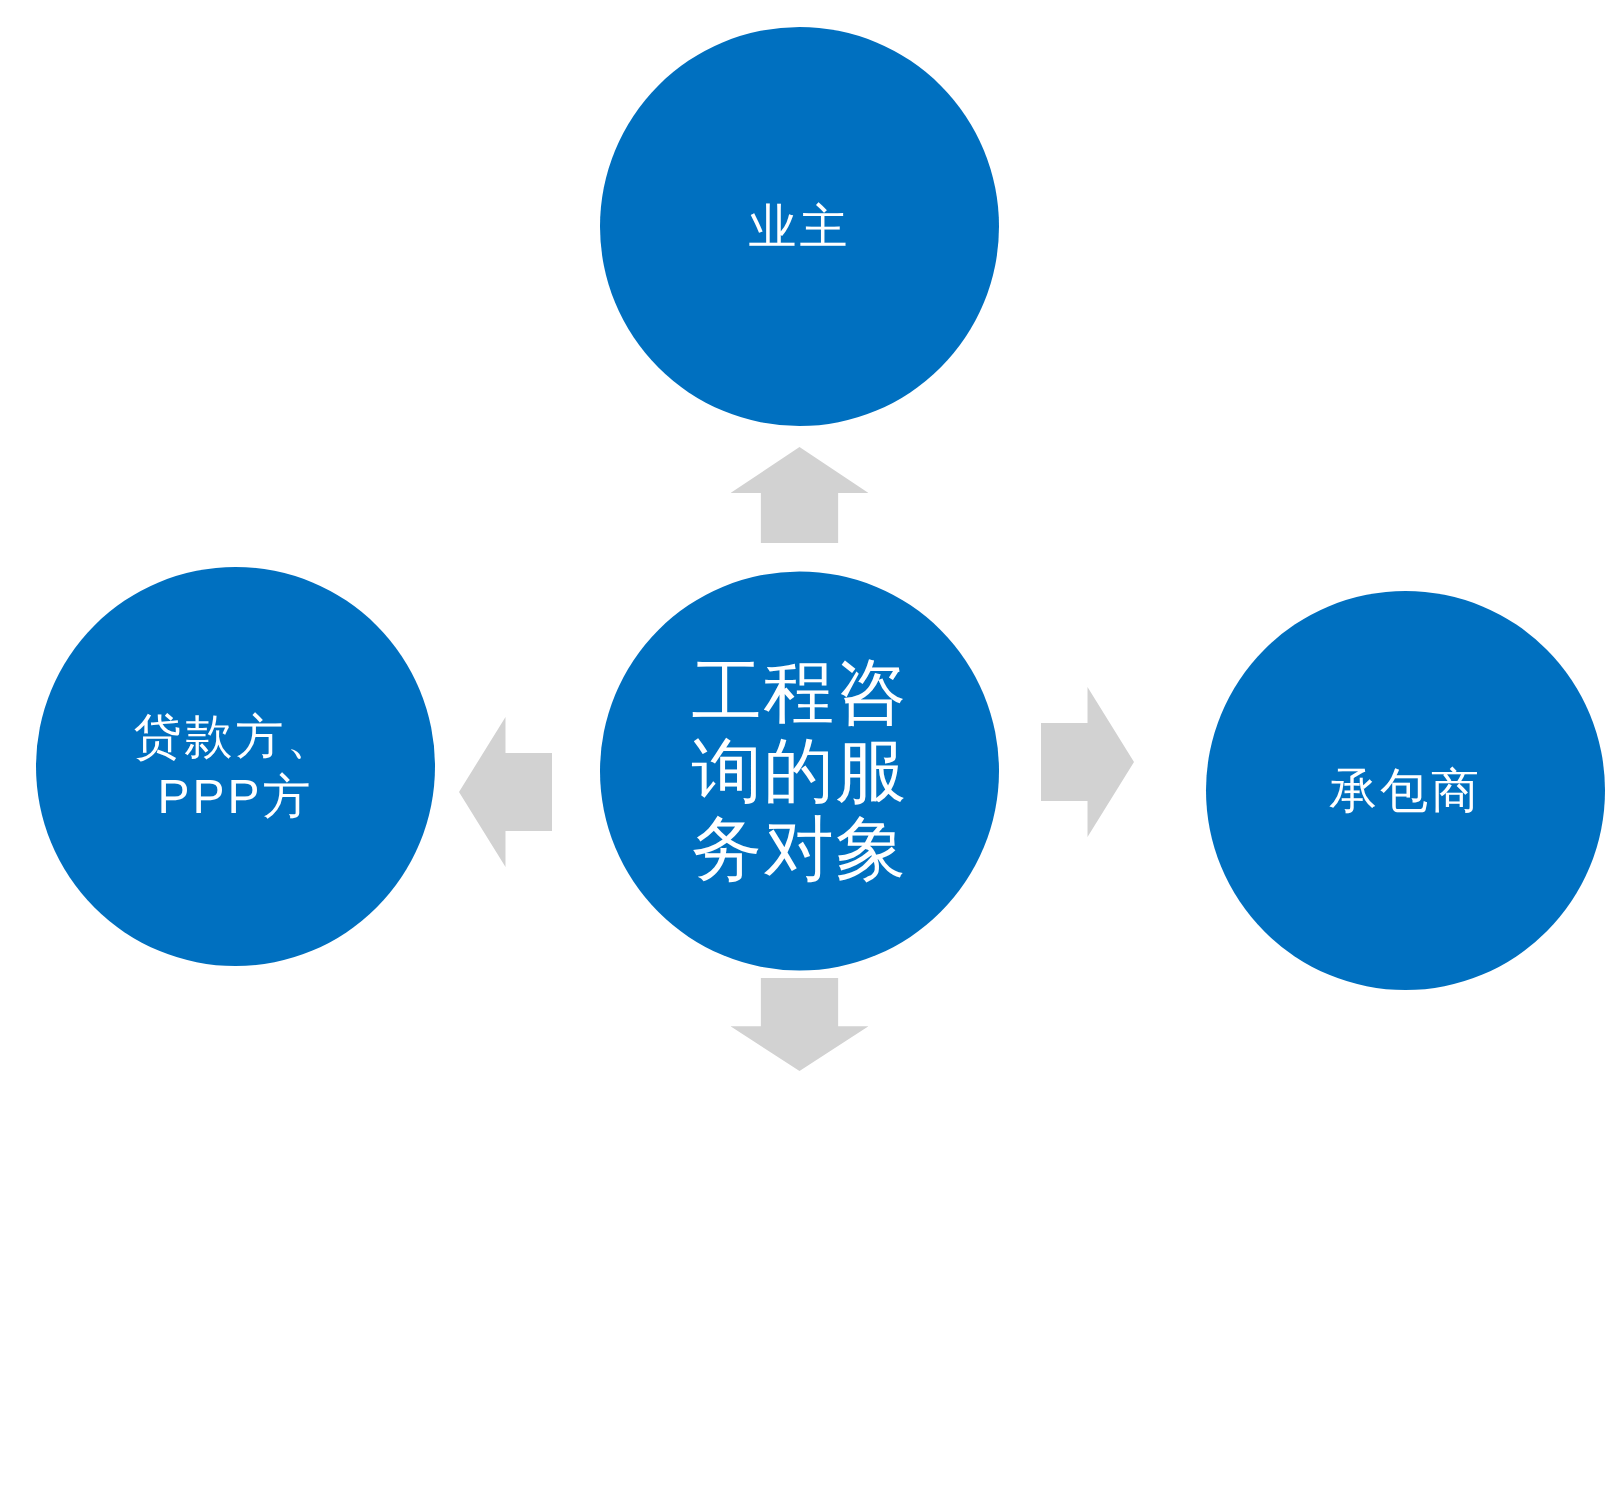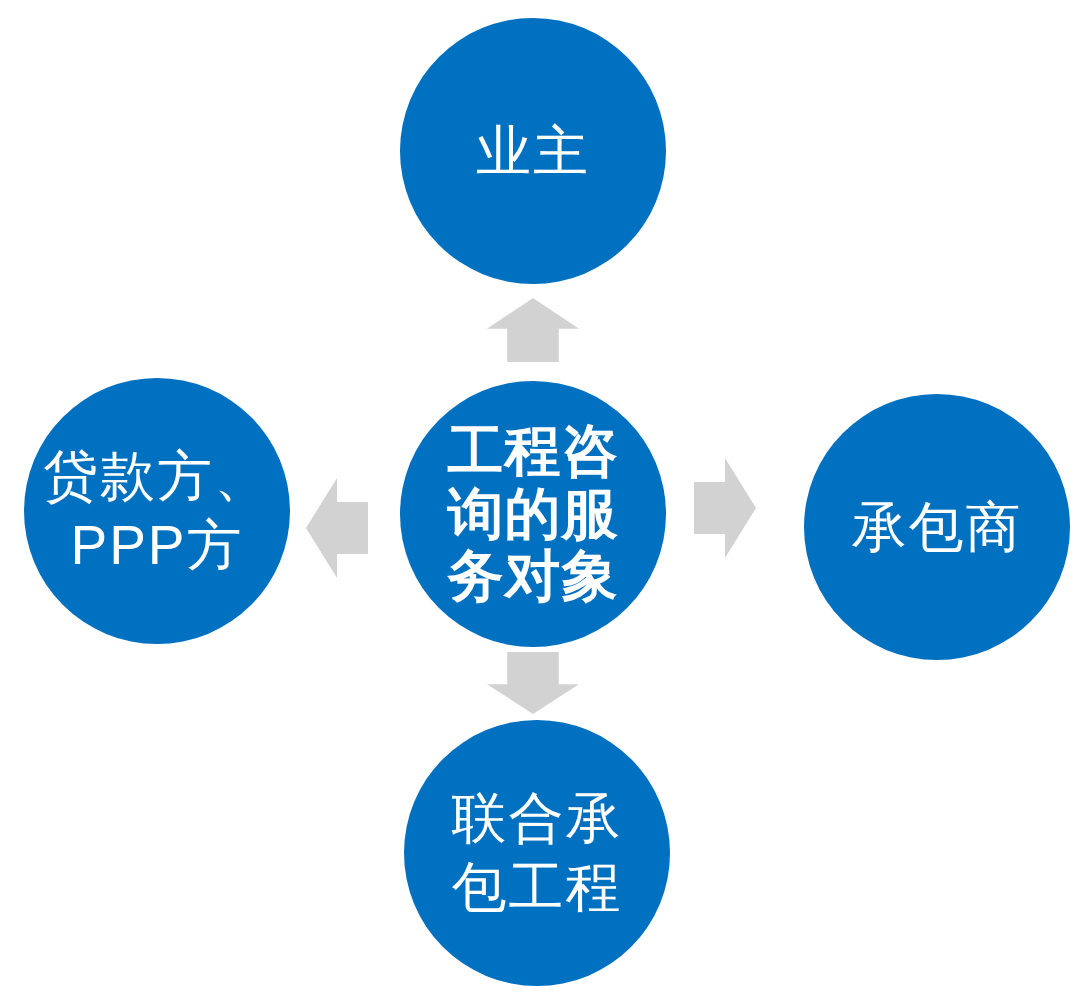--- a/index.html
+++ b/index.html
@@ -22,27 +22,27 @@
     border-radius: 50%;
     background: var(--circle, #0070C0);
     display: flex;
     align-items: center;
     justify-content: center;
     text-align: center;
   }
   .circle .label {
     color: var(--label, #ffffff);
     white-space: pre-line;
-    font-size: 55px;
+    font-size: 32px;
     line-height: 1.25;
     letter-spacing: 2px;
   }
   .circle.hub .label {
-    font-weight: bold;
-    font-size: 56px;
+    font-weight: normal;
+    font-size: 47px;
     line-height: 1.12;
     letter-spacing: 1px;
   }
   .node-center { left: 400px; top: 381px; }
   .node-top    { left: 400px; top: 18px;  }
   .node-right  { left: 804px; top: 394px; }
   .node-left   { left: 24px;  top: 378px; }
   .node-bottom { left: 404px; top: 720px; }
 
   .arrow {
@@ -88,18 +88,14 @@
 
   <div class="circle node-right">
     <span class="label">承包商</span>
   </div>
 
   <div class="circle node-left">
     <span class="label">贷款方、
 PPP方</span>
   </div>
 
-  <div class="circle node-bottom">
-    <span class="label">联合承
-包工程</span>
-  </div>
 
 </div>
 
 </body></html>

